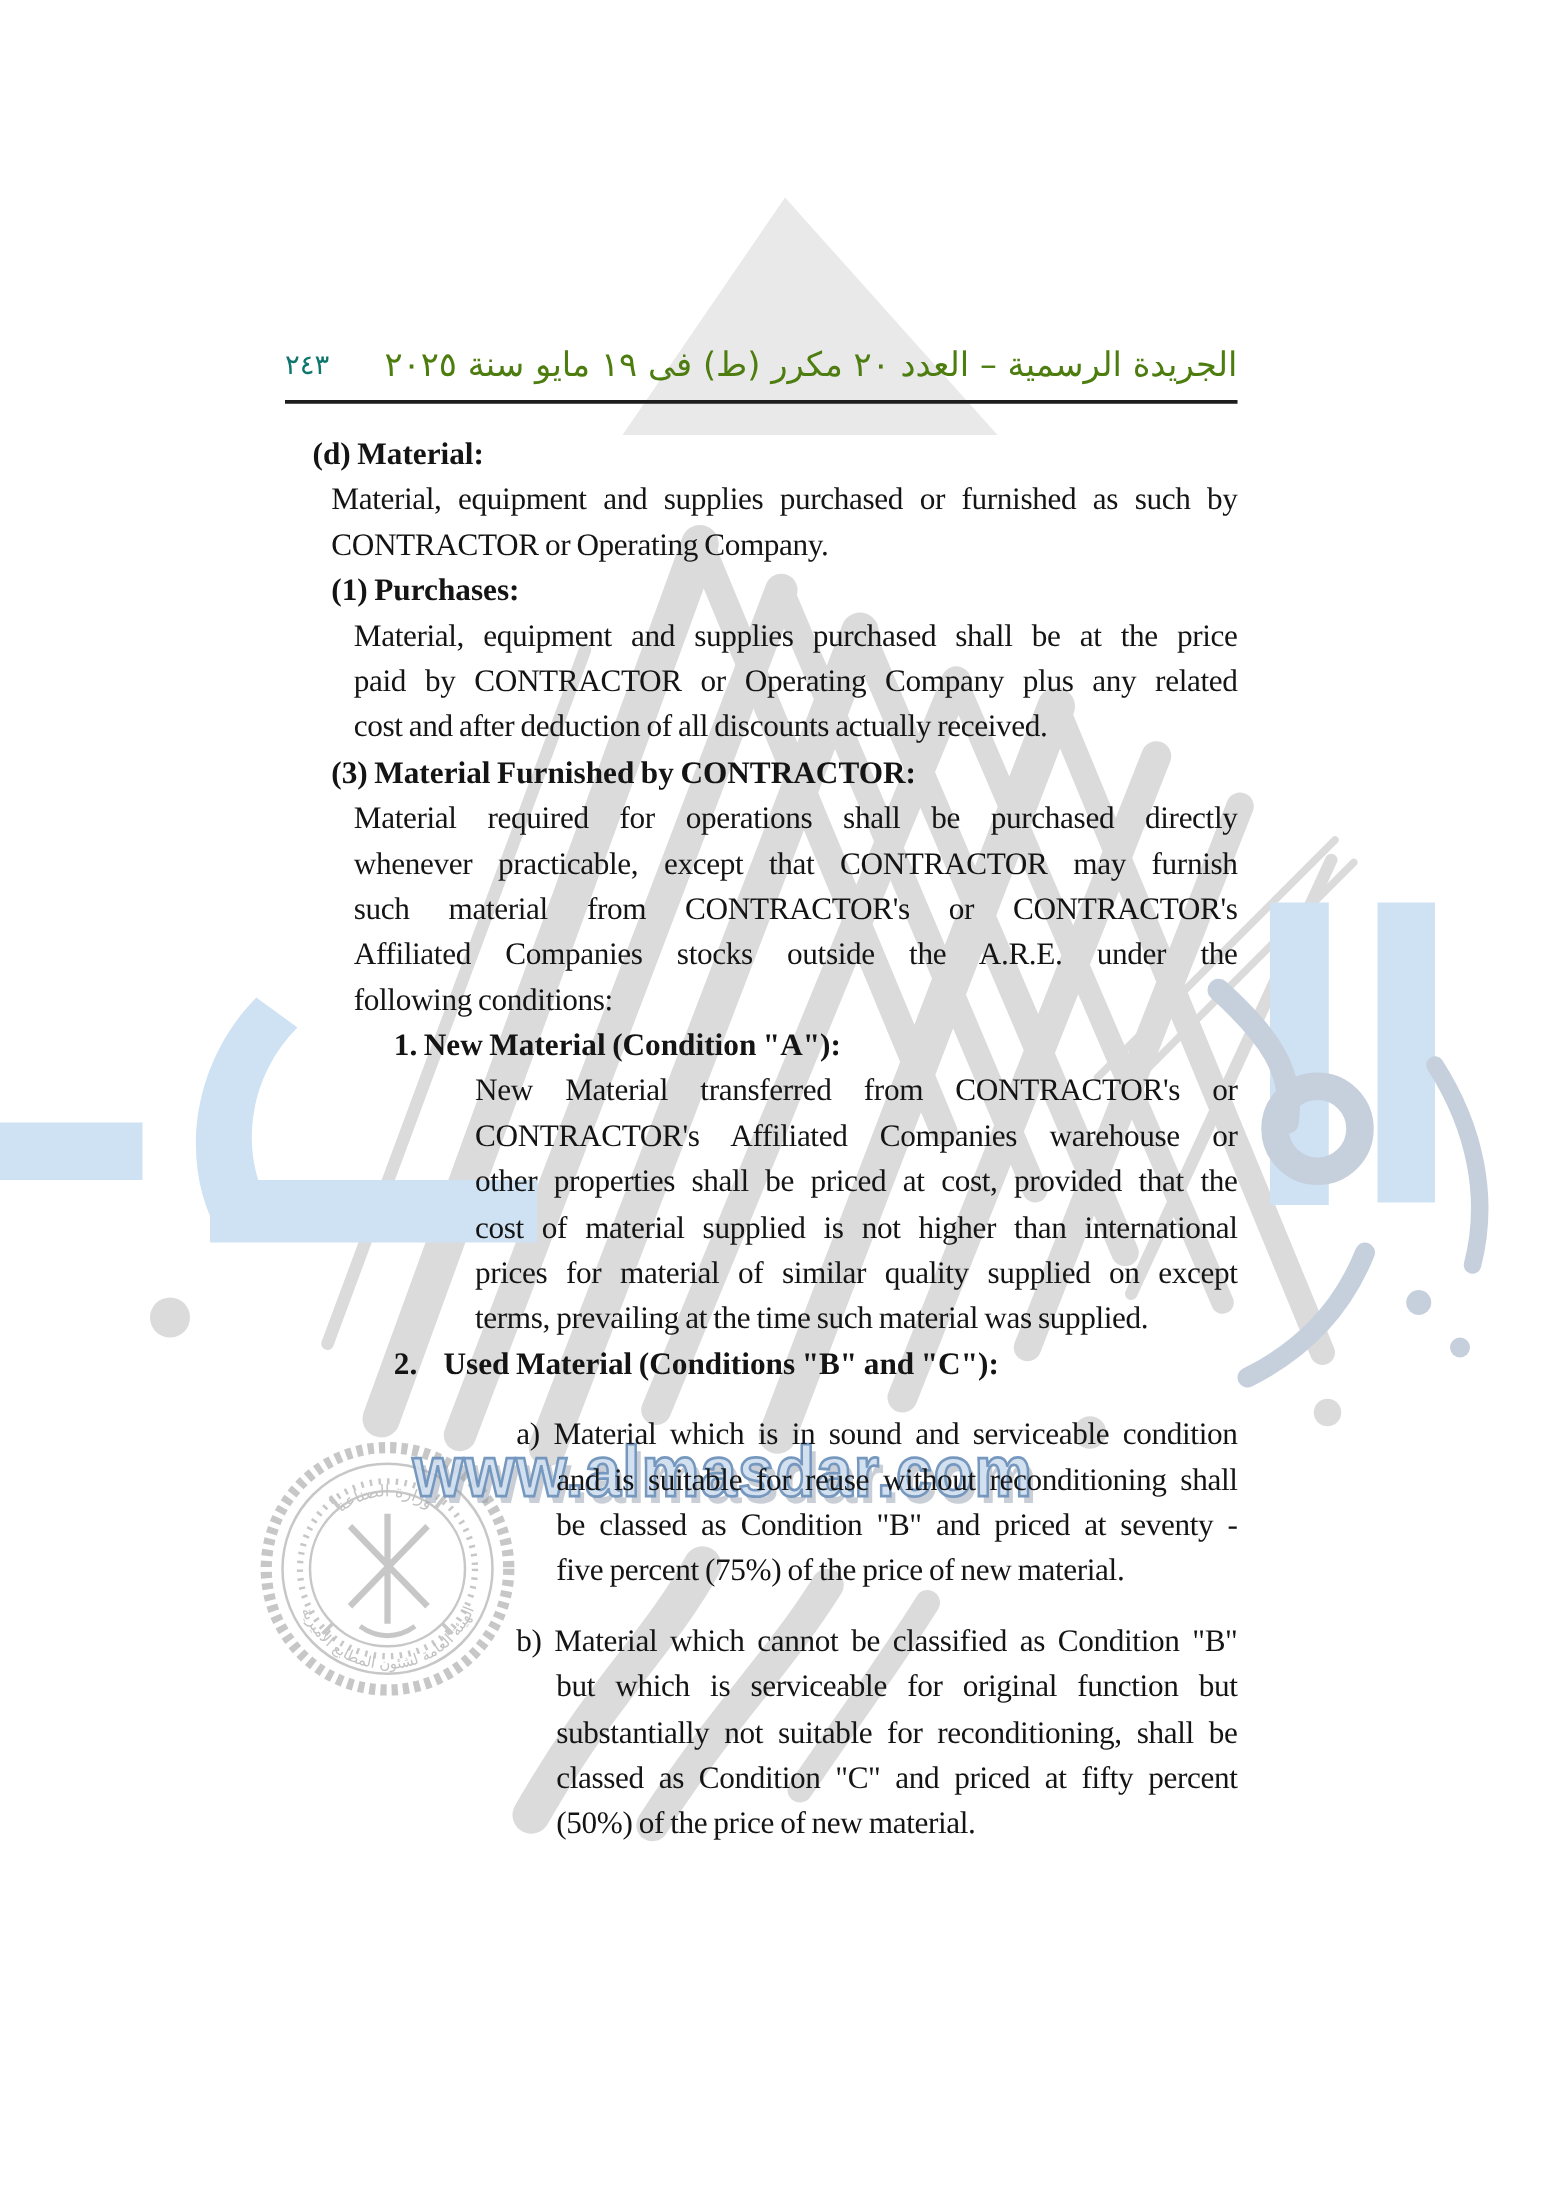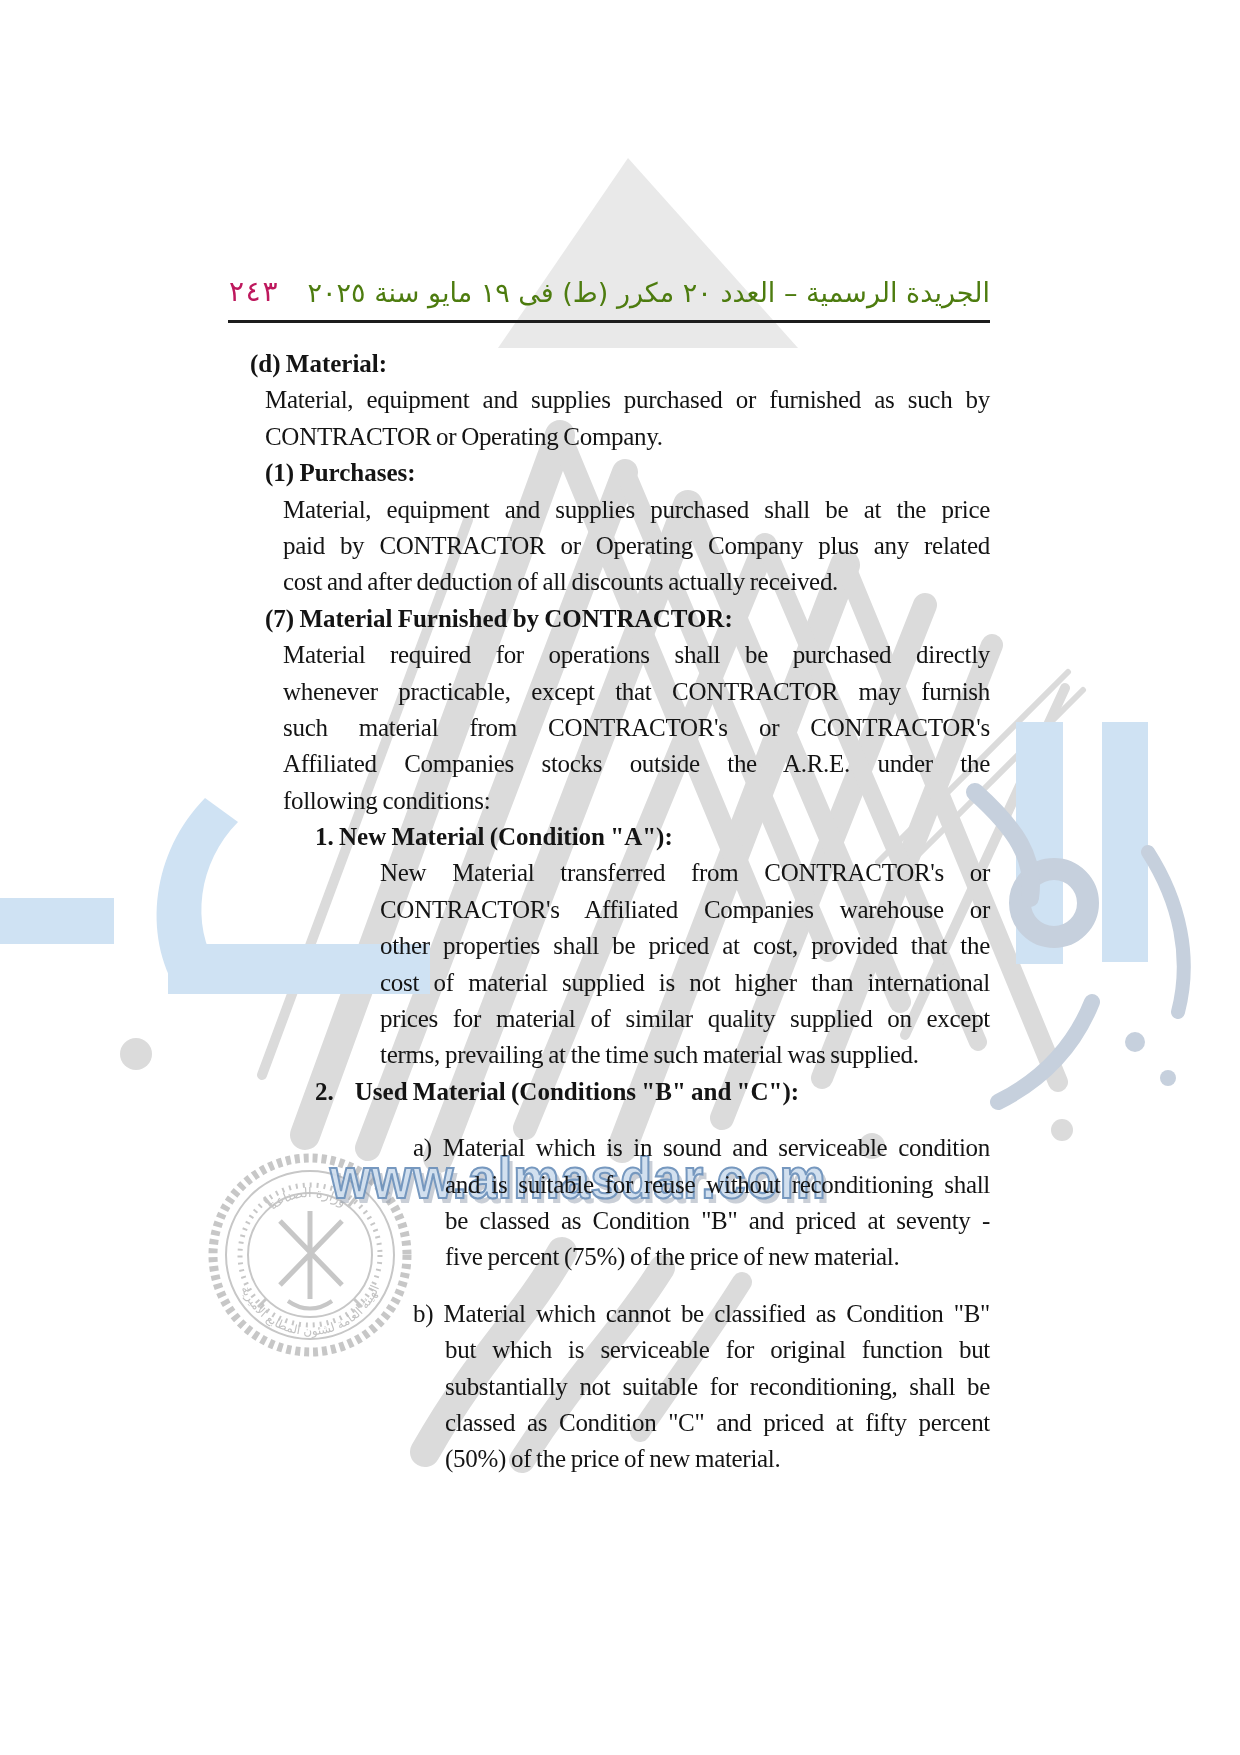--- a/index.html
+++ b/index.html
@@ -8,21 +8,21 @@
   
   .wm-svg{position:absolute;left:0;top:0;z-index:1;}
   .almasdar{position:absolute;left:330px;top:1148px;width:560px;z-index:2;
     font-family:"Liberation Sans","DejaVu Sans",sans-serif;font-weight:bold;font-size:52px;
     letter-spacing:1px;color:#cfdeee;-webkit-text-stroke:2px #6b90ba;
     text-shadow:4px 5px 0 rgba(150,160,175,0.55);transform:scaleY(1.1);opacity:.92;
     white-space:nowrap;}
   
   .hdr{position:absolute;left:228px;top:268px;width:762px;height:48px;z-index:3;
        display:flex;justify-content:space-between;align-items:center;}
-  .hdr-num{font-family:Liberation Mono, monospace;font-size:28px;color:#be185d;}
+  .hdr-num{font-family:Liberation Sans, sans-serif;font-size:22px;color:#0f766e;}
   .hdr-title{font-family:"DejaVu Sans",sans-serif;font-size:27px;color:#4d7c0f;direction:rtl;}
   .hdr-rule{position:absolute;left:228px;top:320px;width:762px;height:3px;background:#1d1d1d;z-index:3;}
   
   .doc{position:absolute;left:250px;top:346px;width:740px;z-index:3;
        font-size:25px;letter-spacing:-0.3px;word-spacing:-1px;}
   .ln{height:36.4px;line-height:36.4px;text-align:justify;text-align-last:justify;
       white-space:nowrap;overflow:visible;}
   .nj{text-align:left;text-align-last:left;}
   .b{font-weight:bold;letter-spacing:0;}
   .i0{padding-left:0;}
@@ -113,21 +113,21 @@
   <div class="hdr-rule"></div>
 
   <div class="doc">
     <div class="ln nj b i0">(d) Material:</div>
     <div class="ln i1">Material, equipment and supplies purchased or furnished as such by</div>
     <div class="ln nj i1">CONTRACTOR or Operating Company.</div>
     <div class="ln nj b i1">(1) Purchases:</div>
     <div class="ln i2">Material, equipment and supplies purchased shall be at the price</div>
     <div class="ln i2">paid by CONTRACTOR or Operating Company plus any related</div>
     <div class="ln nj i2">cost and after deduction of all discounts actually received.</div>
-    <div class="ln nj b i1">(7) Material Furnished by CONTRACTOR:</div>
+    <div class="ln nj b i1">(3) Material Furnished by CONTRACTOR:</div>
     <div class="ln i2">Material required for operations shall be purchased directly</div>
     <div class="ln i2">whenever practicable, except that CONTRACTOR may furnish</div>
     <div class="ln i2">such material from CONTRACTOR's or CONTRACTOR's</div>
     <div class="ln i2">Affiliated Companies stocks outside the A.R.E. under the</div>
     <div class="ln nj i2">following conditions:</div>
     <div class="ln nj b i3">1. New Material (Condition "A"):</div>
     <div class="ln i4">New Material transferred from CONTRACTOR's or</div>
     <div class="ln i4">CONTRACTOR's Affiliated Companies warehouse or</div>
     <div class="ln i4">other properties shall be priced at cost, provided that the</div>
     <div class="ln i4">cost of material supplied is not higher than international</div>

